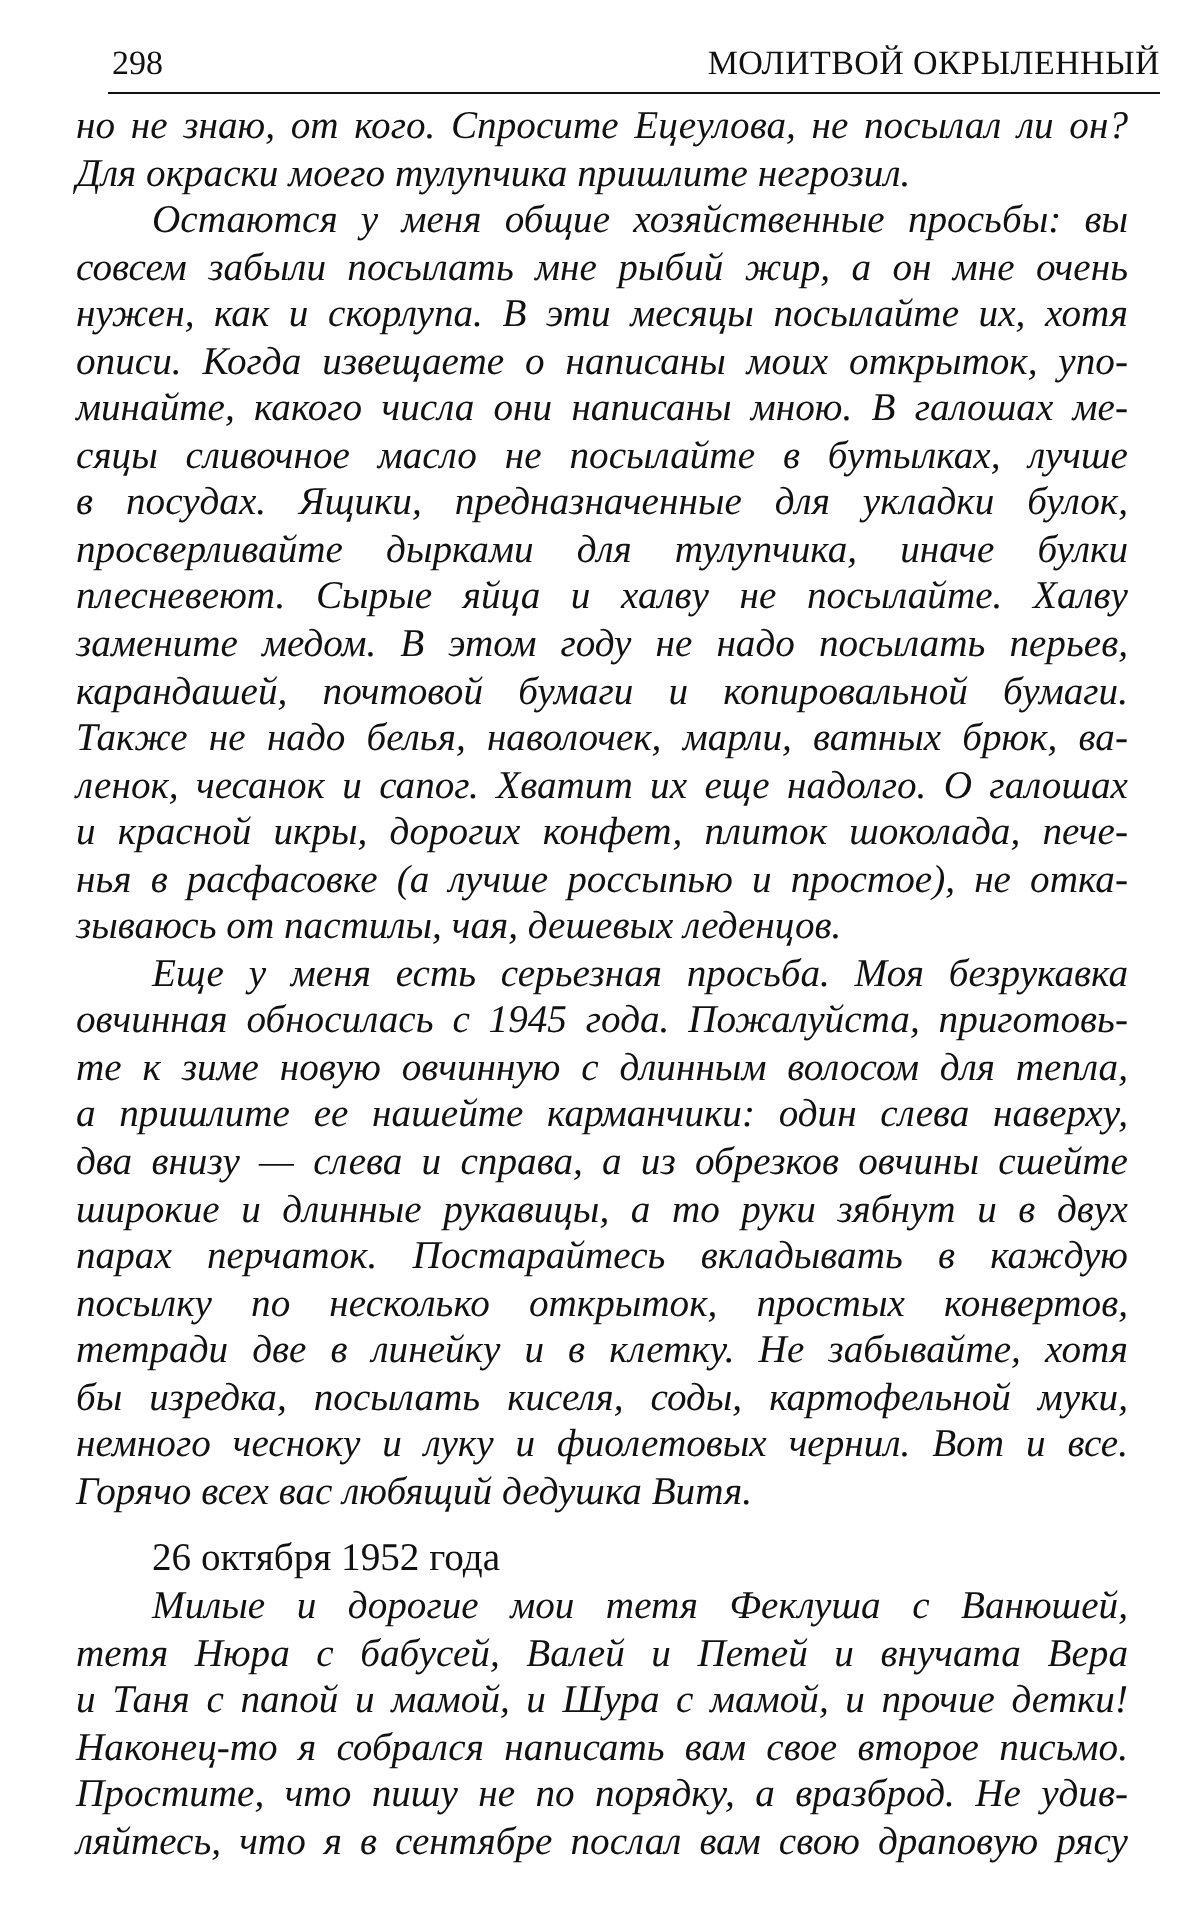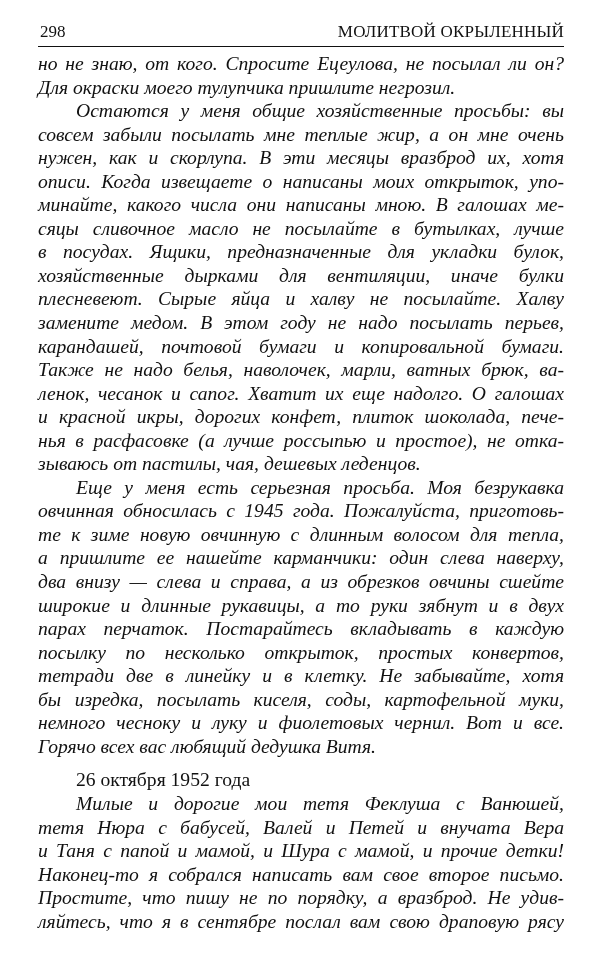--- a/index.html
+++ b/index.html
@@ -16,21 +16,21 @@
       font-family: "DejaVu Serif", "Liberation Serif", serif;
     }
     .page {
       position: absolute;
       left: 38px;
       top: 0;
       width: 526px;
     }
     .running-head {
       position: absolute;
-      left: 0;
+      left: 16px;
       top: 20px;
       width: 526px;
       height: 26px;
       border-bottom: 1.5px solid #111;
       font-family: "Liberation Serif", "DejaVu Serif", serif;
       text-align: right;
     }
     .page-number {
       position: absolute;
       left: 2px;
@@ -83,27 +83,27 @@
   <div class="running-head">
     <span class="page-number">298</span>
     <span class="running-title">МОЛИТВОЙ ОКРЫЛЕННЫЙ</span>
   </div>
 
   <div class="body-text">
     <div id="main-lines">
         <span class="line">но не знаю, от кого. Спросите Ецеулова, не посылал ли он?</span>
         <span class="line last">Для окраски моего тулупчика пришлите негрозил.</span>
         <span class="line indent">Остаются у меня общие хозяйственные просьбы: вы</span>
-        <span class="line">совсем забыли посылать мне теплые жир, а он мне очень</span>
-        <span class="line">нужен, как и скорлупа. В эти месяцы вразброд их, хотя</span>
+        <span class="line">совсем забыли посылать мне рыбий жир, а он мне очень</span>
+        <span class="line">нужен, как и скорлупа. В эти месяцы посылайте их, хотя</span>
         <span class="line">описи. Когда извещаете о написаны моих открыток, упо-</span>
         <span class="line">минайте, какого числа они написаны мною. В галошах ме-</span>
         <span class="line">сяцы сливочное масло не посылайте в бутылках, лучше</span>
         <span class="line">в посудах. Ящики, предназначенные для укладки булок,</span>
-        <span class="line">хозяйственные дырками для вентиляции, иначе булки</span>
+        <span class="line">просверливайте дырками для тулупчика, иначе булки</span>
         <span class="line">плесневеют. Сырые яйца и халву не посылайте. Халву</span>
         <span class="line">замените медом. В этом году не надо посылать перьев,</span>
         <span class="line">карандашей, почтовой бумаги и копировальной бумаги.</span>
         <span class="line">Также не надо белья, наволочек, марли, ватных брюк, ва-</span>
         <span class="line">ленок, чесанок и сапог. Хватит их еще надолго. О галошах</span>
         <span class="line">и красной икры, дорогих конфет, плиток шоколада, пече-</span>
         <span class="line">нья в расфасовке (а лучше россыпью и простое), не отка-</span>
         <span class="line last">зываюсь от пастилы, чая, дешевых леденцов.</span>
         <span class="line indent">Еще у меня есть серьезная просьба. Моя безрукавка</span>
         <span class="line">овчинная обносилась с 1945 года. Пожалуйста, приготовь-</span>

